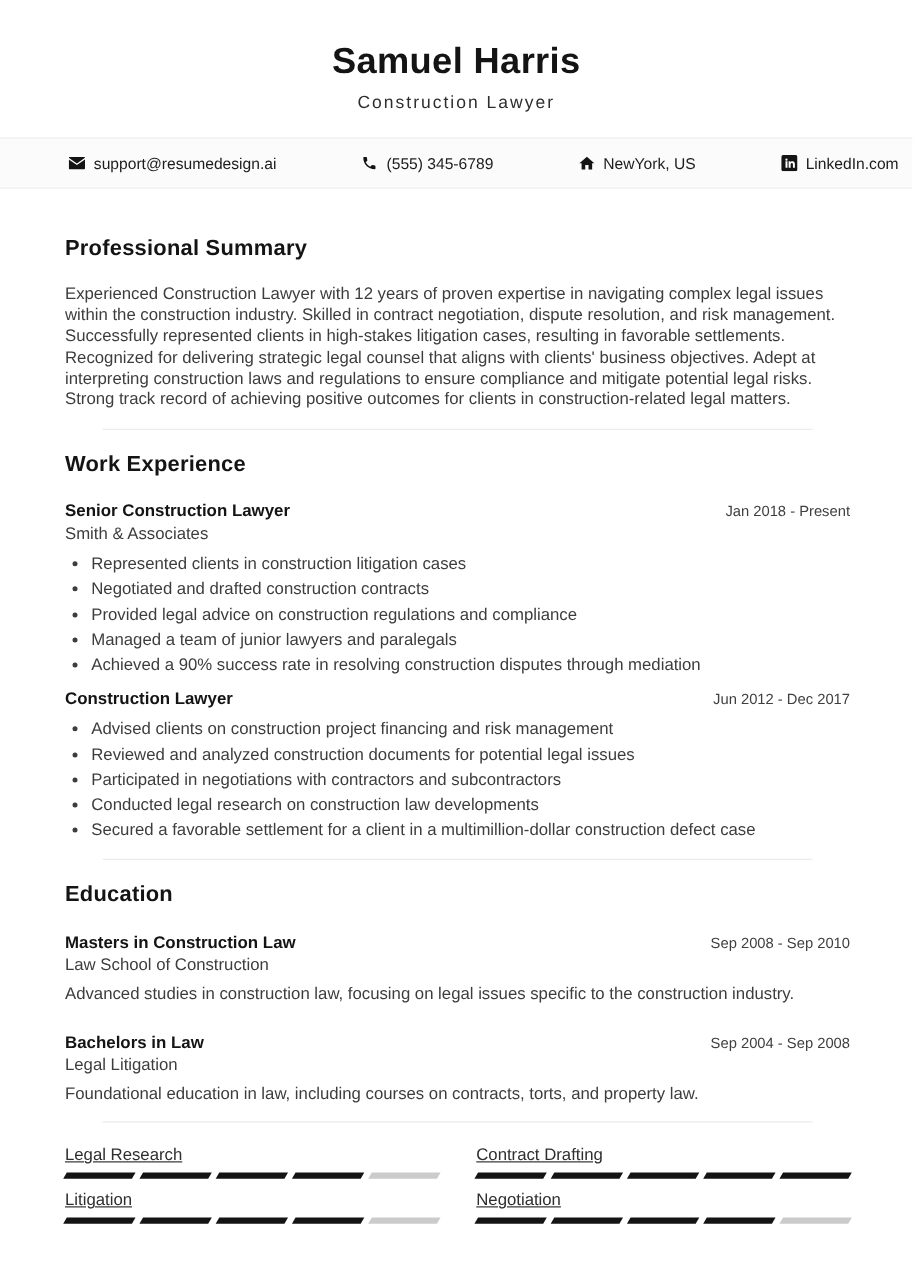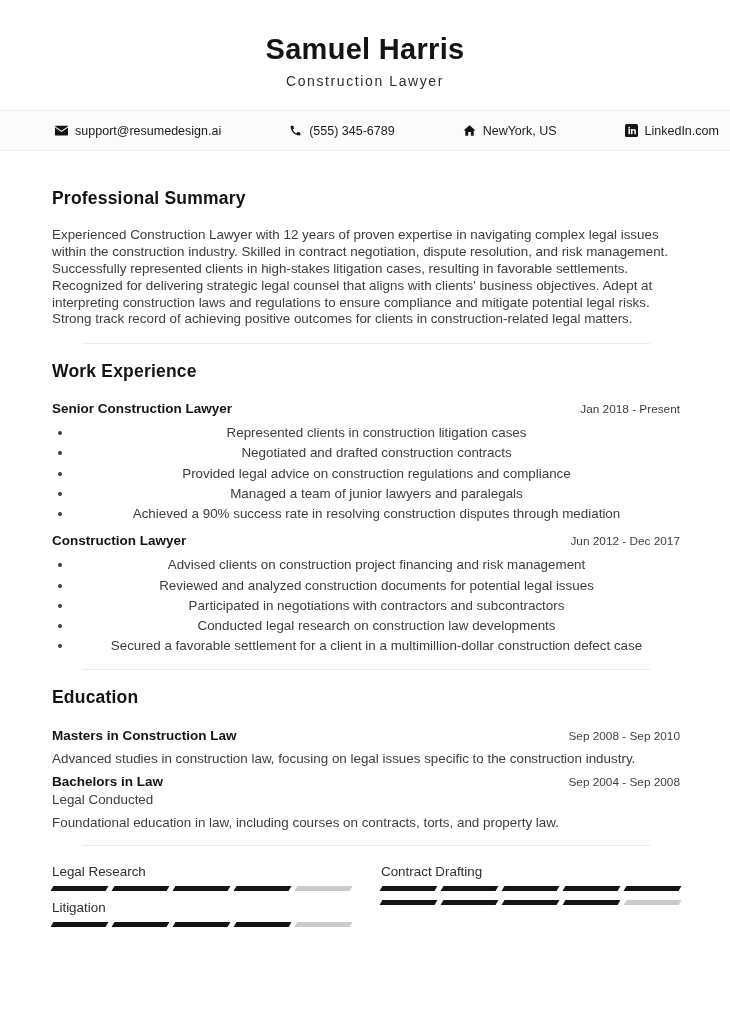--- a/index.html
+++ b/index.html
@@ -28,36 +28,36 @@
 
   
   .content { padding: 0 50px 17px 52px; }
   .section-heading { font-size: 17.5px; font-weight: 700; color: #141414; margin: 0; letter-spacing: 0.2px; }
   #summary-section { margin-top: 37px; }
   .summary-text { margin: 18px 0 0; font-size: 13.4px; line-height: 1.26; color: #3d3d3d; }
   .divider { border: none; border-top: 1px solid #ececec; margin: 15px 30px 0; }
   .section-after-divider { margin-top: 17px; }
 
   
-  .job { margin-top: 19px; text-align: center; }
+  .job { margin-top: 19px; }
   .job + .job { margin-top: 11px; }
   .entry-header { display: flex; justify-content: space-between; align-items: baseline; }
   .entry-title { font-size: 13.5px; font-weight: 700; color: #141414; }
   .entry-dates { font-size: 11.8px; color: #3f3f3f; white-space: nowrap; }
   .entry-sub { font-size: 13.4px; margin-top: 3px; color: #3d3d3d; }
   .job-bullets { margin: 9px 0 0; padding-left: 21px; }
   .job-bullets li { margin-bottom: 3.5px; font-size: 13.4px; line-height: 1.24; }
 
   
   .edu { margin-top: 20px; }
-  .edu + .edu { margin-top: 8px; }
+  .edu + .edu { margin-top: 24px; }
   .edu-desc { margin-top: 8px; font-size: 13.4px; color: #3d3d3d; }
 
   
-  .skills-grid { display: flex; gap: 30px; margin-top: 18px; }
+  .skills-grid { display: flex; gap: 30px; margin-top: 18px; text-decoration: underline; }
   .skills-col { flex: 1; min-width: 0; }
   .skill + .skill { margin-top: 9px; }
   .skill-name { font-size: 13.4px; color: #2e2e2e; }
   .skill-bar { display: flex; gap: 6px; margin-top: 7px; }
   .seg { flex: 1; height: 5px; transform: skewX(-30deg); }
   .seg.filled { background: #141414; }
   .seg.empty { background: #cbcbcb; }
 </style>
 </head>
 <body>
@@ -116,20 +116,21 @@
     <hr class="divider">
 
     <section class="section-after-divider">
       <h2 class="section-heading">Work Experience</h2>
       <div id="jobs-container">
           <div class="job">
             <div class="entry-header">
               <span class="entry-title">Senior Construction Lawyer</span>
               <span class="entry-dates">Jan 2018 - Present</span>
             </div>
+            <div class="entry-sub">Smith &amp; Associates</div>
             <ul class="job-bullets">
               <li>Represented clients in construction litigation cases</li>
               <li>Negotiated and drafted construction contracts</li>
               <li>Provided legal advice on construction regulations and compliance</li>
               <li>Managed a team of junior lawyers and paralegals</li>
               <li>Achieved a 90% success rate in resolving construction disputes through mediation</li>
             </ul>
           </div>
           <div class="job">
             <div class="entry-header">
@@ -150,28 +151,29 @@
     <hr class="divider">
 
     <section class="section-after-divider">
       <h2 class="section-heading">Education</h2>
       <div id="edu-container">
           <div class="edu">
             <div class="entry-header">
               <span class="entry-title">Masters in Construction Law</span>
               <span class="entry-dates">Sep 2008 - Sep 2010</span>
             </div>
+            <div class="entry-sub">Law School of Construction</div>
             <div class="edu-desc">Advanced studies in construction law, focusing on legal issues specific to the construction industry.</div>
           </div>
           <div class="edu">
             <div class="entry-header">
               <span class="entry-title">Bachelors in Law</span>
               <span class="entry-dates">Sep 2004 - Sep 2008</span>
             </div>
-            <div class="entry-sub">Legal Conducted</div>
+            <div class="entry-sub">Legal Litigation</div>
             <div class="edu-desc">Foundational education in law, including courses on contracts, torts, and property law.</div>
           </div>
         </div>
     </section>
 
     <hr class="divider">
 
     <section class="section-after-divider">
       <div class="skills-grid" id="skills-grid">
           <div class="skills-col">
@@ -201,20 +203,21 @@
               <div class="skill-name">Contract Drafting</div>
               <div class="skill-bar">
                 <span class="seg filled"></span>
                 <span class="seg filled"></span>
                 <span class="seg filled"></span>
                 <span class="seg filled"></span>
                 <span class="seg filled"></span>
               </div>
             </div>
             <div class="skill">
+              <div class="skill-name">Negotiation</div>
               <div class="skill-bar">
                 <span class="seg filled"></span>
                 <span class="seg filled"></span>
                 <span class="seg filled"></span>
                 <span class="seg filled"></span>
                 <span class="seg empty"></span>
               </div>
             </div>
           </div>
         </div>

